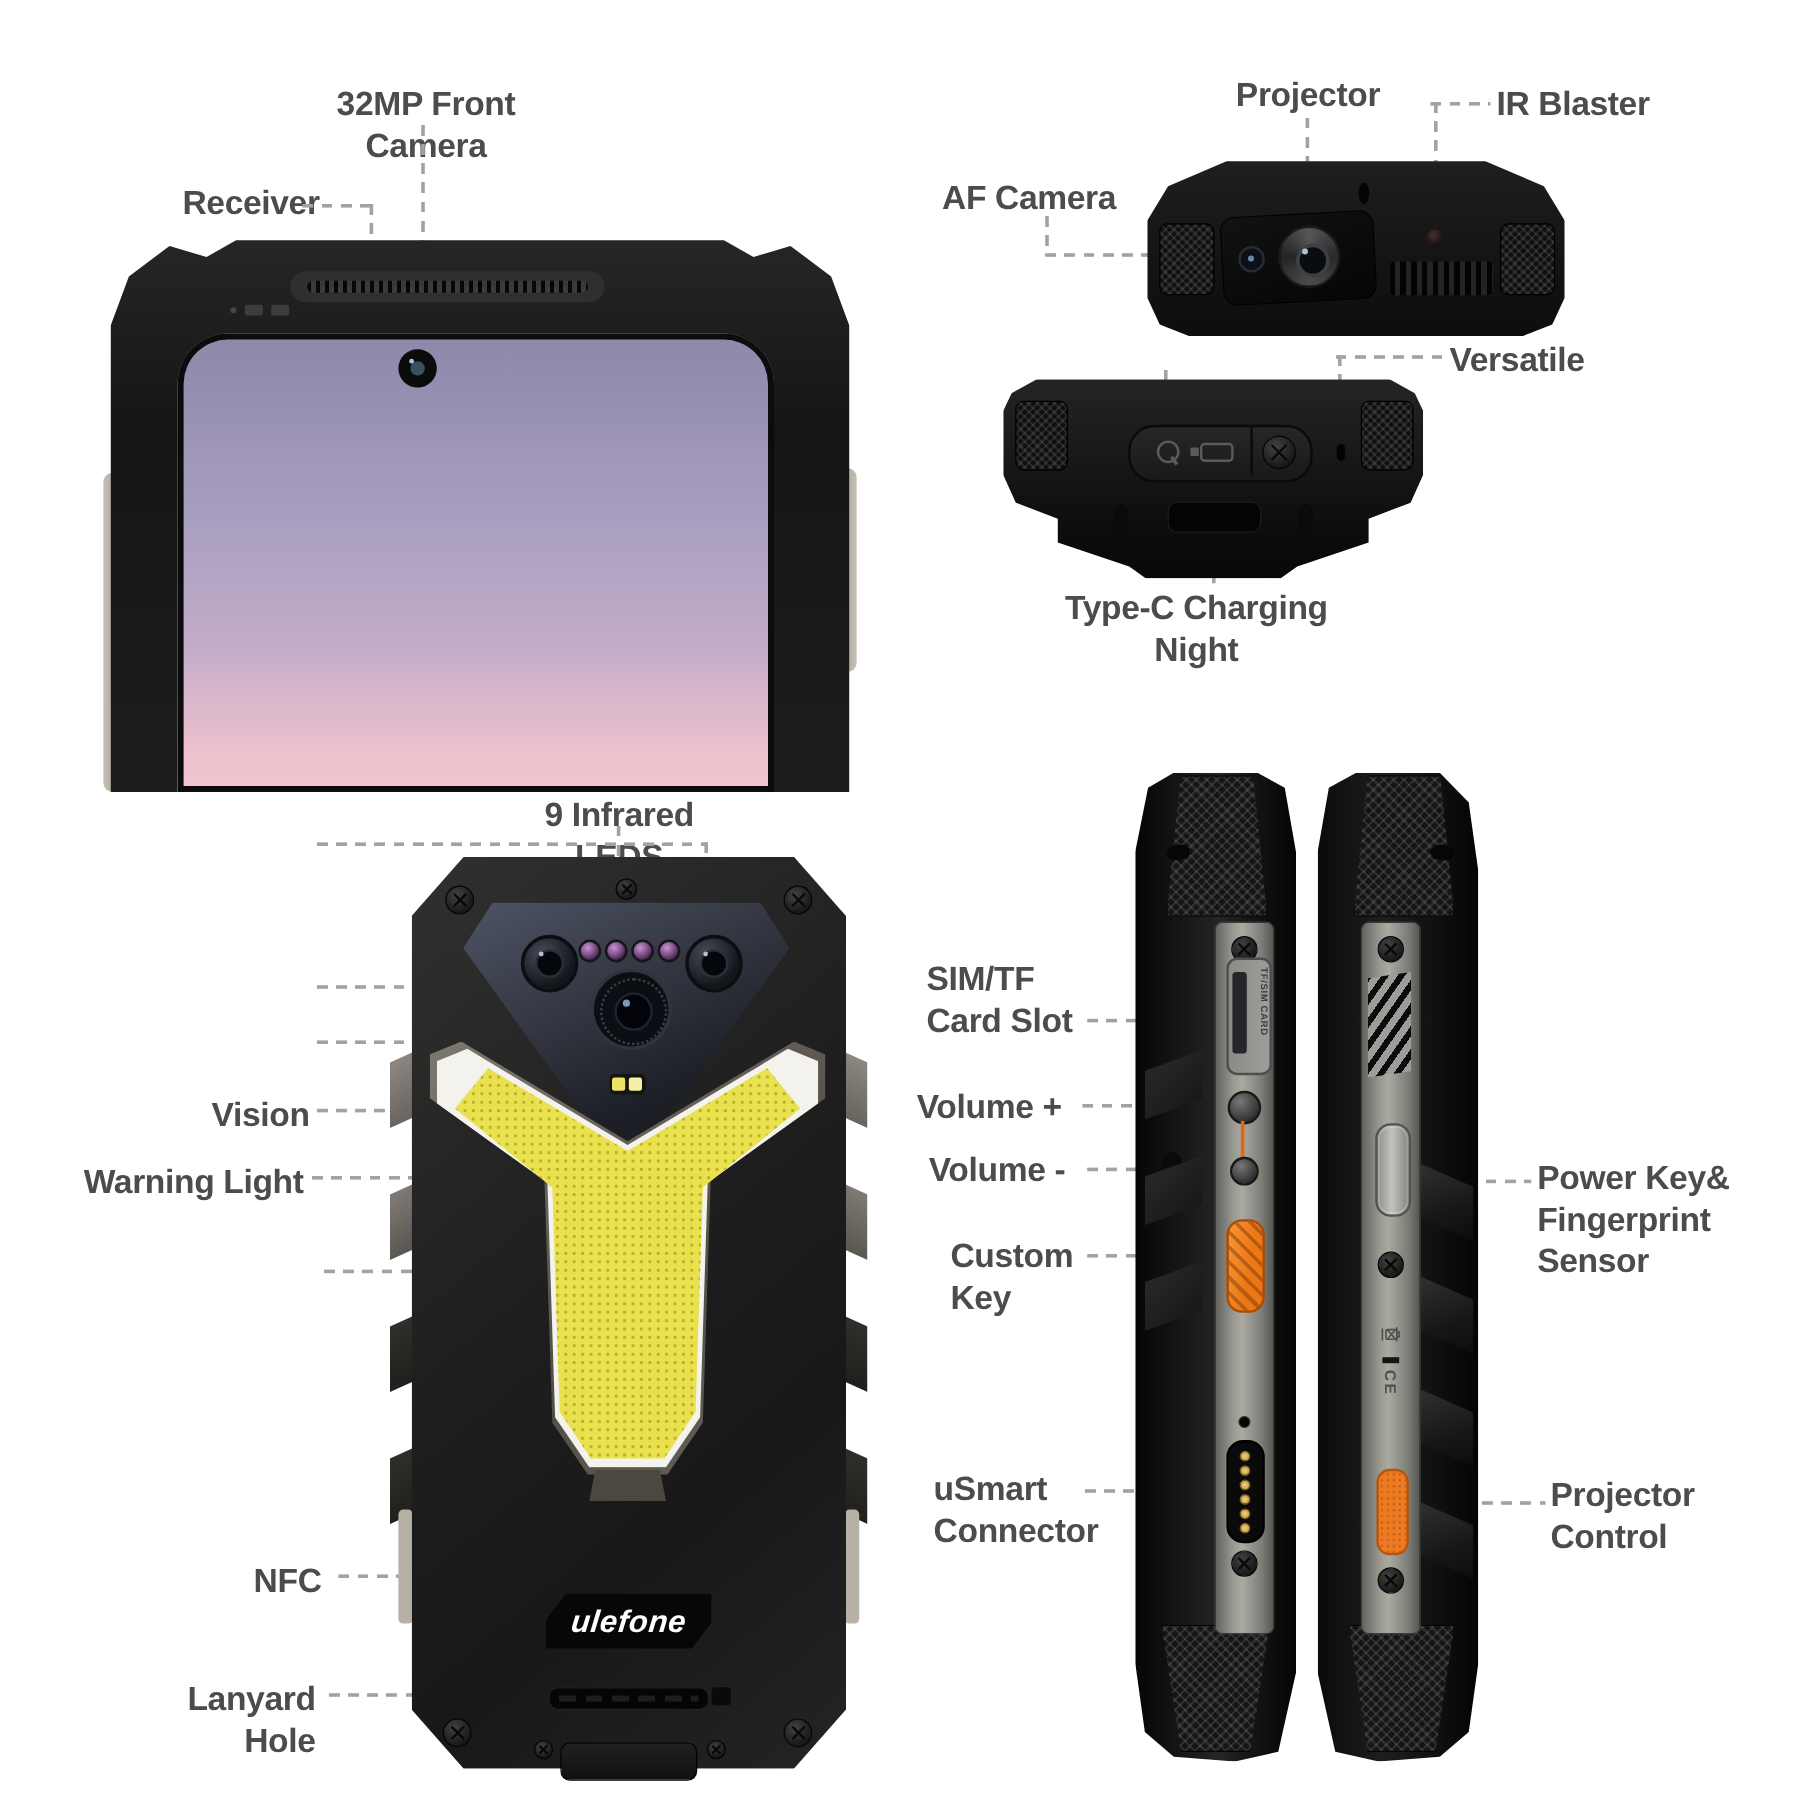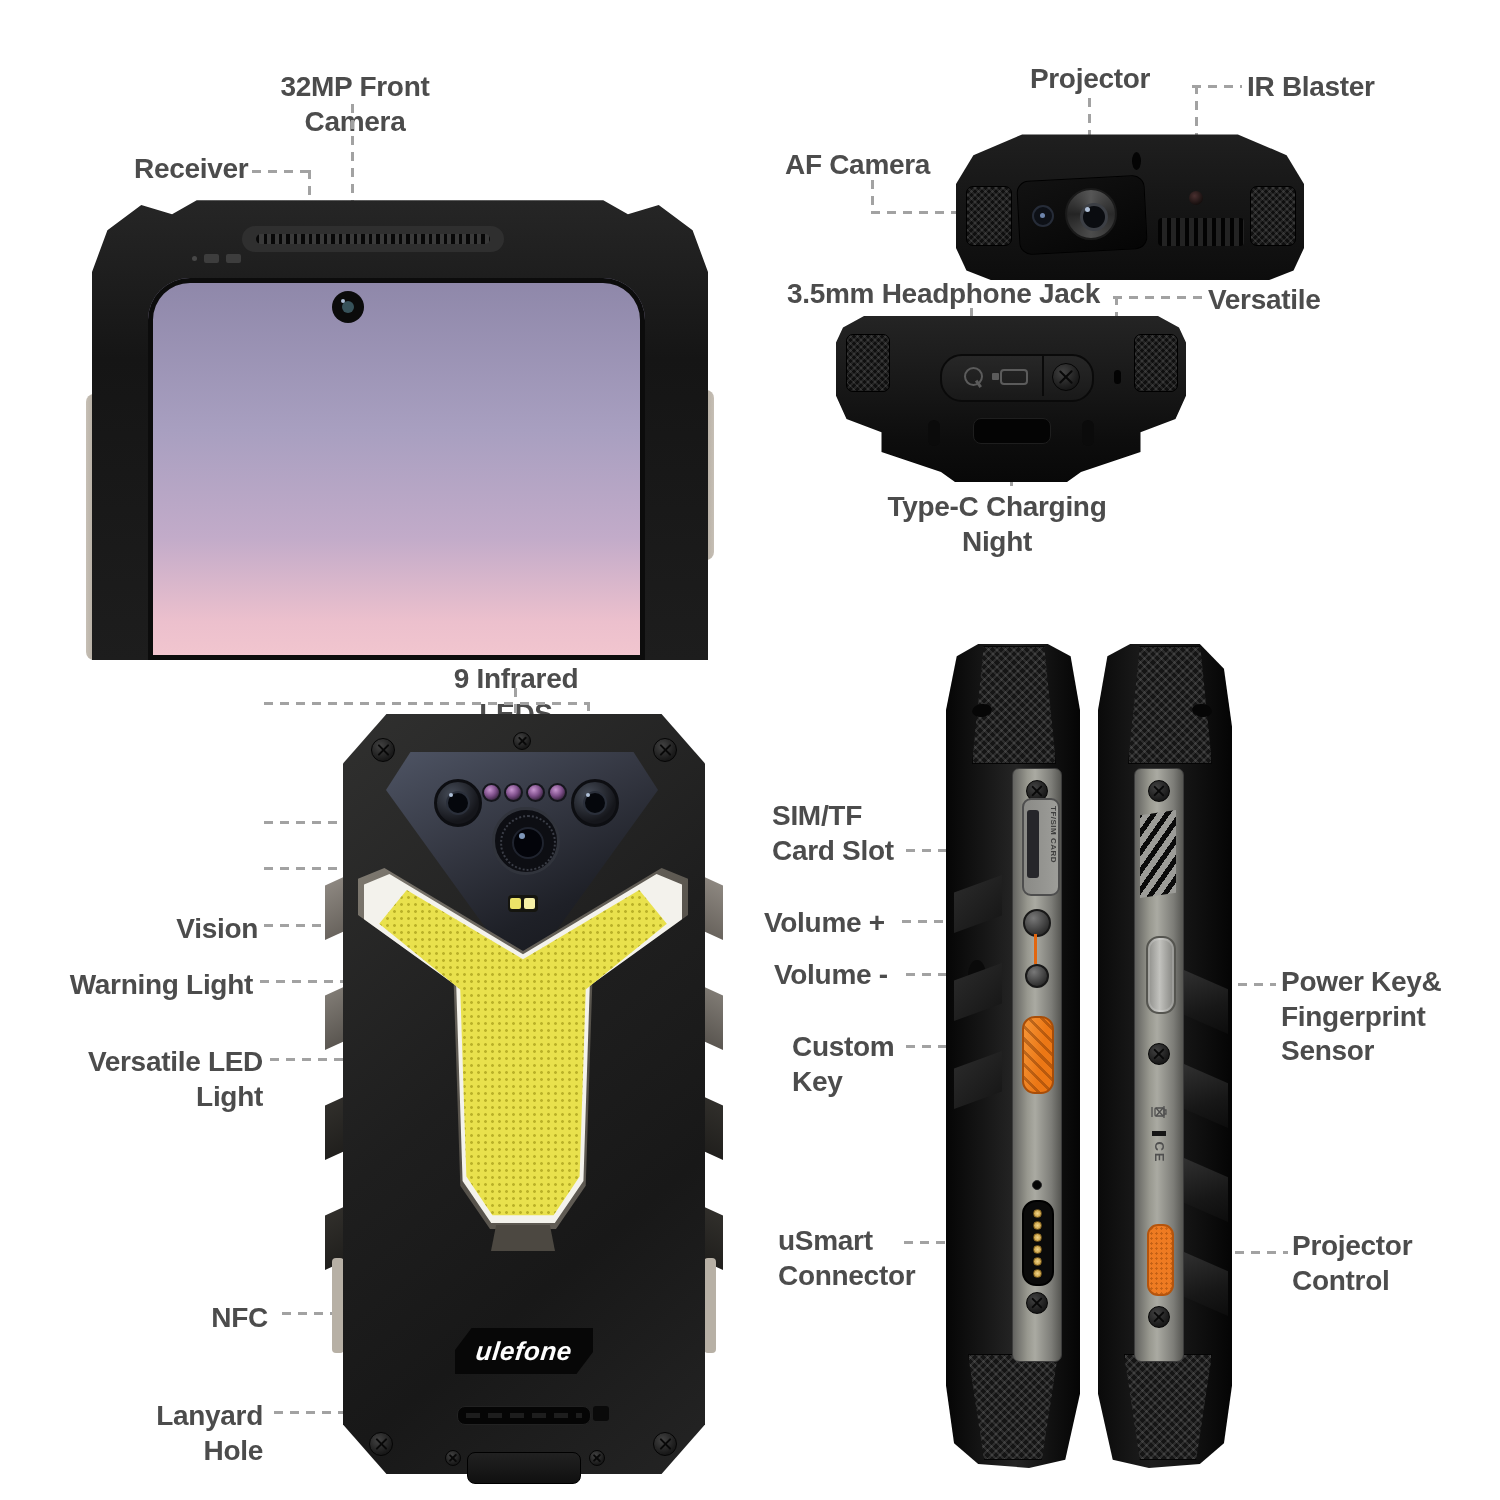--- a/index.html
+++ b/index.html
@@ -18,31 +18,29 @@
   .lens-ring{position:absolute;border-radius:50%;background:radial-gradient(circle at 35% 30%,#454b57,#15161b 68%);border:3px solid #0d0e12;}
   .lens-in{position:absolute;border-radius:50%;background:#05070c;border:2px solid #2a2f3a;}
   .glint{position:absolute;border-radius:50%;background:#aebfd6;}
 </style>
 </head>
 <body>
 
 <div class="stage">
 
   <div class="lbl c" style="left:230px;top:70px;width:250px;">32MP Front Camera</div>
-  <div class="lbl" style="left:134px;top:152px;">Receiver</div>
+  <div class="lbl" style="left:152px;top:152px;">Receiver</div>
   <div class="lbl c" style="left:1014px;top:62px;width:152px;">Projector</div>
   <div class="lbl" style="left:1247px;top:70px;">IR Blaster</div>
   <div class="lbl" style="left:785px;top:148px;">AF Camera</div>
-  <div class="lbl" style="left:787px;top:277px;">3.5mm Headphone Jack</div>
   <div class="lbl" style="left:1208px;top:283px;">Versatile</div>
   <div class="lbl c" style="left:852px;top:490px;width:290px;">Type-C Charging Night</div>
   <div class="lbl c" style="left:426px;top:662px;width:180px;">9 Infrared LEDS</div>
   <div class="lbl r" style="left:40px;top:912px;width:218px;">Vision</div>
   <div class="lbl r" style="left:38px;top:968px;width:215px;">Warning Light</div>
-  <div class="lbl r" style="left:40px;top:1045px;width:223px;">Versatile LED Light</div>
   <div class="lbl r" style="left:148px;top:1301px;width:120px;">NFC</div>
   <div class="lbl r" style="left:98px;top:1399px;width:165px;">Lanyard Hole</div>
   <div class="lbl" style="left:772px;top:799px;">SIM/TF
 Card Slot</div>
   <div class="lbl" style="left:764px;top:906px;">Volume +</div>
   <div class="lbl" style="left:774px;top:958px;">Volume -</div>
   <div class="lbl" style="left:792px;top:1030px;">Custom
 Key</div>
   <div class="lbl" style="left:1281px;top:965px;">Power Key&amp;
 Fingerprint

